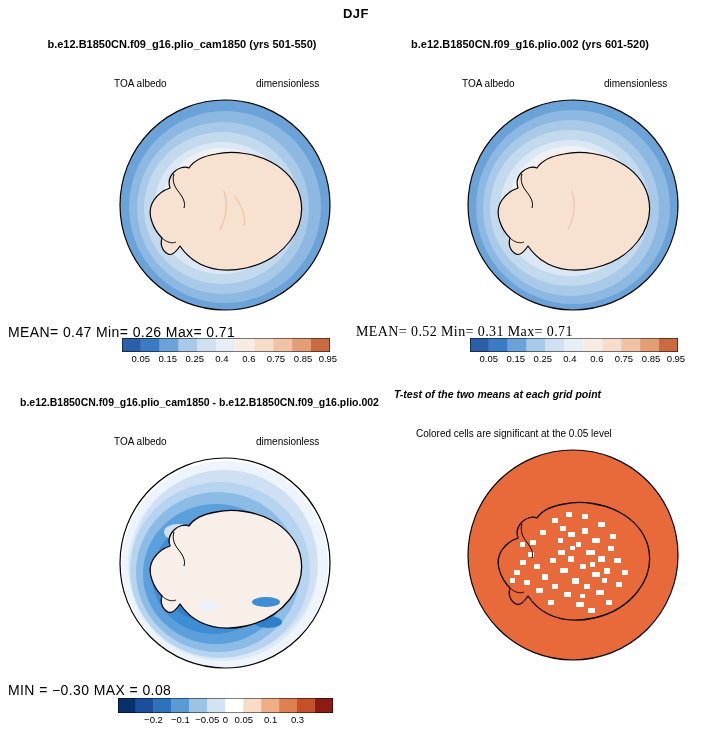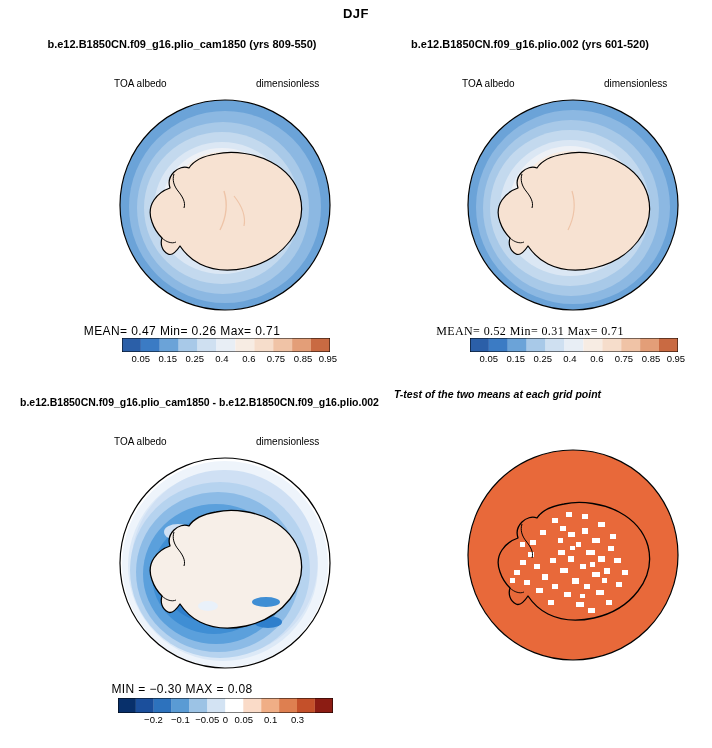--- a/index.html
+++ b/index.html
@@ -31,22 +31,22 @@
     position:absolute;font-size:10px;
   }
   .sub-right{
     position:absolute;font-size:10px;
   }
 
   .globe-wrap{position:absolute;}
   .globe{display:block;}
 
   .stats{
-    position:absolute;width:100%;text-align:center;
-    font-size:12px;letter-spacing:0.4px;white-space:nowrap;
+    position:absolute;width:100%;
+    font-size:14px;letter-spacing:0.4px;white-space:nowrap;
   }
 
   .cbar-wrap{position:absolute;}
   .cbar{display:block;}
   .cbar-labels{
     position:absolute;width:100%;
     font-size:9.5px;
   }
   .cbar-labels span{
     position:absolute;transform:translateX(-50%);
@@ -58,21 +58,21 @@
   }
 </style>
 </head>
 <body>
 
 <div class="page">
 
   <div class="main-title">DJF</div>
 
   <div class="panel" style="left:8px;top:38px;width:348px;height:330px;">
-    <div class="panel-title">b.e12.B1850CN.f09_g16.plio_cam1850 (yrs 809-550)</div>
+    <div class="panel-title">b.e12.B1850CN.f09_g16.plio_cam1850 (yrs 501-550)</div>
     <div class="sub-left" style="left:106px;top:40px;">TOA albedo</div>
     <div class="sub-right" style="left:248px;top:40px;">dimensionless</div>
 
     <div class="globe-wrap" style="left:108px;top:58px;">
       <svg class="globe" width="218" height="218" viewBox="0 0 218 218">
         <defs>
           <clipPath id="clip1">
               <circle cx="109" cy="109" r="105"></circle>
             </clipPath>
         </defs>
@@ -275,20 +275,21 @@
         <span style="left:50%">0</span>
         <span style="left:58.5%">0.05</span>
         <span style="left:71%">0.1</span>
         <span style="left:83.5%">0.3</span>
       </div>
     </div>
   </div>
 
   <div class="panel" style="left:356px;top:388px;width:348px;height:340px;">
     <div class="wide-title" style="left:38px;top:0px;font-style:italic;">T-test of the two means at each grid point</div>
+    <div class="sub-left" style="left:60px;top:40px;">Colored cells are significant at the 0.05 level</div>
 
     <div class="globe-wrap" style="left:108px;top:58px;">
       <svg class="globe" width="218" height="218" viewBox="0 0 218 218">
         <defs>
           <clipPath id="clip4">
               <circle cx="109" cy="109" r="105"></circle>
             </clipPath>
         </defs>
         <g clip-path="url(#clip4)">
           <circle cx="109" cy="109" r="105" fill="#e8693a"></circle>

